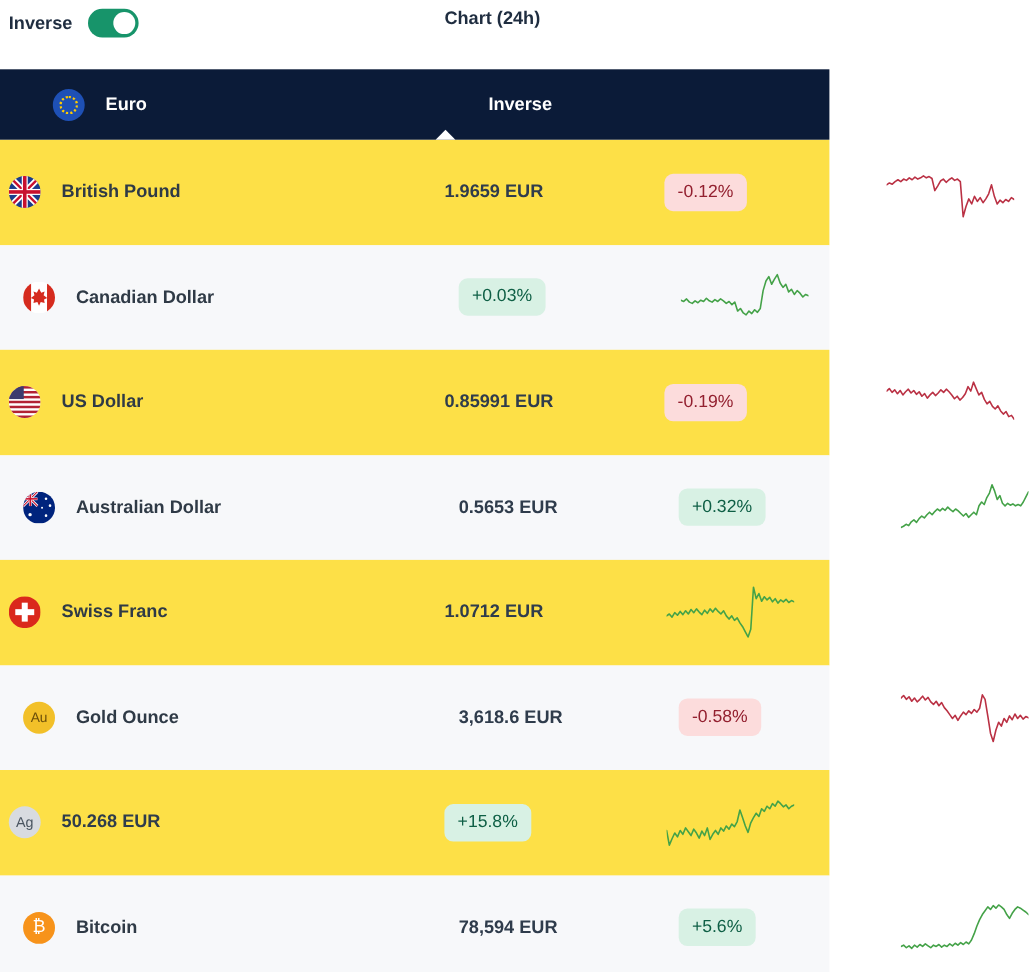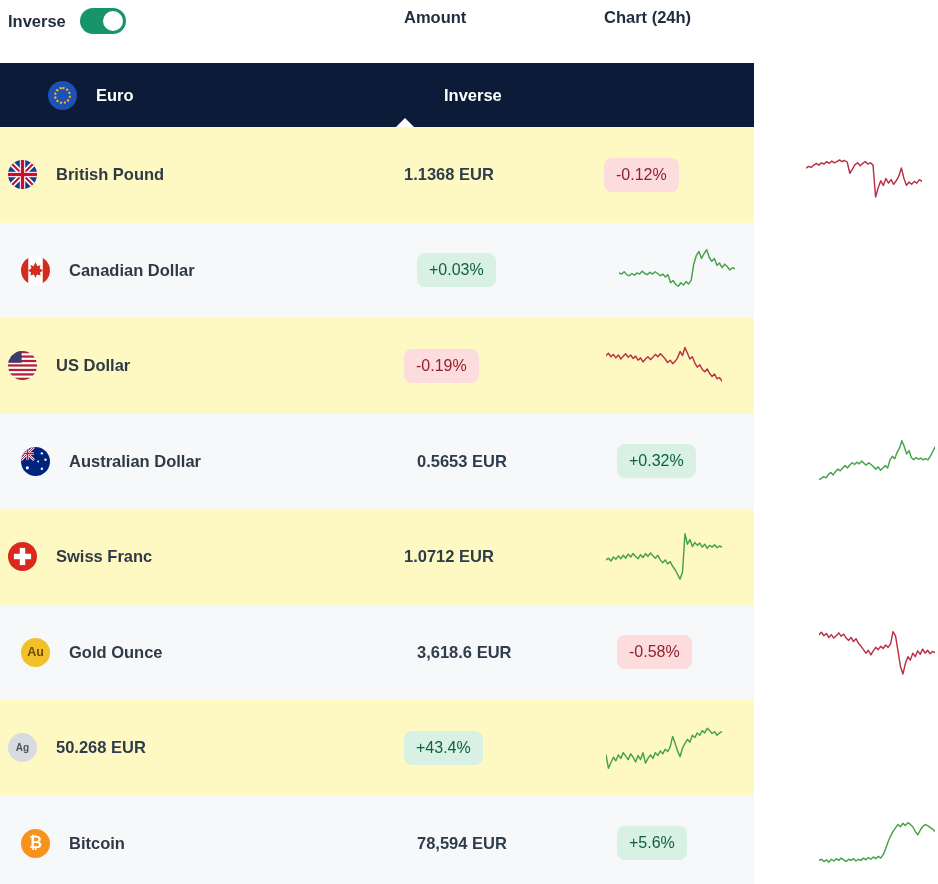--- a/index.html
+++ b/index.html
@@ -42,33 +42,33 @@
     padding-left:48px;
   }
   .band .base-name, .band .band-inverse { font-size:16.5px; font-weight:700; color:#fff; }
   .band .caret {
     position:absolute; left:396px; bottom:0; width:0; height:0;
     border-left:9px solid transparent; border-right:9px solid transparent;
     border-bottom:9px solid #ffffff;
   }
 
   
-  .row { height:95.5px; background:#fef9c3; cursor:pointer; }
+  .row { height:95.5px; background:#fde047; cursor:pointer; }
   .row.alt { background:var(--altrow,#f7f8fa);padding-left:21px; }
   .row .name  { font-size:16.5px; font-weight:700; color:#2f3a46; }
   .row .amount{ font-size:16.5px; font-weight:600; color:#2f3c4c; }
 
   .icon-circle {
     width:29px; height:29px; border-radius:50%;
     display:flex; align-items:center; justify-content:center;
-    font-weight:700; flex:none;
+    font-weight:400; flex:none;
   }
   .icon-circle svg { width:29px; height:29px; display:block; }
   .metal-au { background:#f2c029; color:#6b4e0a; font-size:12.5px; }
-  .metal-ag { background:#d8dbe0; color:#4a5560; font-size:10px; }
+  .metal-ag { background:#d8dbe0; color:#4a5560; font-size:13px; }
   .coin-btc { background:#f7931a; color:#ffffff; font-size:16px; }
   .flag-eur { background:#1e50b5; position:relative; }
   .flag-eur .stars {
     width:17px; height:17px; border-radius:50%;
     border:2px dotted #ffcc00;
   }
 
   .badge {
     display:inline-block; font-size:16px; font-weight:400;
     padding:9px 12px; border-radius:8px; line-height:1;
@@ -85,21 +85,20 @@
 
 <div class="widget">
 
   <div class="grid top-header">
     <div class="inverse-cell">
       <span class="cell">Inverse</span>
       <div class="toggle on" id="inverse-toggle">
         <div class="knob"></div>
       </div>
     </div>
-    <div class="cell">Amount</div>
     <div class="cell">Chart (24h)</div>
   </div>
 
   <div class="grid band">
     <div class="icon-circle flag-eur">
       <div class="stars"></div>
     </div>
     <div class="base-name">Euro</div>
     <div class="band-inverse">Inverse</div>
     <div></div>
@@ -122,21 +121,21 @@
               <path d="M0 0L32 32M32 0L0 32" stroke="#fff" stroke-width="6"></path>
               <path d="M0 0L32 32M32 0L0 32" stroke="#c8102e" stroke-width="2.4"></path>
               <rect x="13" width="6" height="32" fill="#fff"></rect>
               <rect y="13" width="32" height="6" fill="#fff"></rect>
               <rect x="14.2" width="3.6" height="32" fill="#c8102e"></rect>
               <rect y="14.2" width="32" height="3.6" fill="#c8102e"></rect>
             </g>
           </svg>
       </div>
       <div class="name">British Pound</div>
-      <div class="amount">1.1368 EUR</div>
+      <div class="amount">1.9659 EUR</div>
       <div><span class="badge down">-0.12%</span></div>
       <div>
           <svg class="spark" viewBox="0 0 100 100" preserveAspectRatio="none">
             <polyline points="0.00,38 2.22,35 4.44,37 6.67,33 8.89,30 11.11,33 13.33,29 15.56,31 17.78,27 20.00,30 22.22,26 24.44,29 26.67,27 28.89,24 31.11,27 33.33,25 35.56,28 37.78,47 40.00,40 42.22,32 44.44,29 46.67,34 48.89,30 51.11,27 53.33,31 55.56,29 57.78,33 60.00,88 62.22,72 64.44,60 66.67,68 68.89,56 71.11,64 73.33,58 75.56,66 77.78,60 80.00,52 82.22,38 84.44,56 86.67,68 88.89,62 91.11,66 93.33,61 95.56,64 97.78,58 100.00,61" stroke="#ba3144"></polyline>
           </svg>
         </div>
     </div>
 
     <div class="grid row alt">
       <div class="icon-circle">
@@ -180,20 +179,21 @@
                 <rect y="14.7" width="32" height="2.5"></rect>
                 <rect y="19.7" width="32" height="2.5"></rect>
                 <rect y="24.6" width="32" height="2.5"></rect>
                 <rect y="29.5" width="32" height="2.5"></rect>
               </g>
               <rect width="15" height="13" fill="#3c3b6e"></rect>
             </g>
           </svg>
       </div>
       <div class="name">US Dollar</div>
+      <div class="amount">0.85991 EUR</div>
       <div><span class="badge down">-0.19%</span></div>
       <div>
           <svg class="spark" viewBox="0 0 100 100" preserveAspectRatio="none">
             <polyline points="0.00,32 2.13,28 4.26,34 6.38,30 8.51,36 10.64,31 12.77,38 14.89,33 17.02,29 19.15,35 21.28,31 23.40,37 25.53,33 27.66,40 29.79,36 31.91,43 34.04,38 36.17,34 38.30,39 40.43,35 42.55,30 44.68,34 46.81,29 48.94,33 51.06,38 53.19,44 55.32,40 57.45,46 59.57,42 61.70,36 63.83,25 65.96,32 68.09,18 70.21,28 72.34,38 74.47,34 76.60,45 78.72,52 80.85,48 82.98,56 85.11,60 87.23,55 89.36,63 91.49,68 93.62,64 95.74,72 97.87,70 100.00,76" stroke="#ba3144"></polyline>
           </svg>
         </div>
     </div>
 
     <div class="grid row alt">
       <div class="icon-circle">
@@ -265,21 +265,21 @@
       <div>
           <svg class="spark" viewBox="0 0 100 100" preserveAspectRatio="none">
             <polyline points="0.00,20 2.13,16 4.26,22 6.38,18 8.51,25 10.64,20 12.77,26 14.89,22 17.02,17 19.15,23 21.28,19 23.40,26 25.53,30 27.66,25 29.79,32 31.91,27 34.04,35 36.17,40 38.30,46 40.43,52 42.55,47 44.68,55 46.81,48 48.94,42 51.06,46 53.19,40 55.32,44 57.45,38 59.57,42 61.70,36 63.83,15 65.96,22 68.09,48 70.21,75 72.34,88 74.47,70 76.60,58 78.72,64 80.85,52 82.98,58 85.11,48 87.23,54 89.36,45 91.49,52 93.62,47 95.74,53 97.87,49 100.00,51" stroke="#ba3144"></polyline>
           </svg>
         </div>
     </div>
 
     <div class="grid row">
       <div class="icon-circle metal-ag">Ag</div>
       <div class="amount">50.268 EUR</div>
-      <div><span class="badge up">+43.4%</span></div>
+      <div><span class="badge up">+15.8%</span></div>
       <div>
           <svg class="spark" viewBox="0 0 100 100" preserveAspectRatio="none">
             <polyline points="0.00,62 2.13,85 4.26,75 6.38,66 8.51,72 10.64,62 12.77,68 14.89,58 17.02,64 19.15,70 21.28,60 23.40,66 25.53,74 27.66,63 29.79,70 31.91,58 34.04,76 36.17,68 38.30,62 40.43,68 42.55,58 44.68,63 46.81,55 48.94,60 51.06,52 53.19,56 55.32,48 57.45,30 59.57,42 61.70,55 63.83,65 65.96,50 68.09,42 70.21,35 72.34,40 74.47,28 76.60,32 78.72,24 80.85,28 82.98,20 85.11,24 87.23,16 89.36,20 91.49,25 93.62,22 95.74,28 97.87,24 100.00,22" stroke="#44a248"></polyline>
           </svg>
         </div>
     </div>
 
     <div class="grid row alt">
       <div class="icon-circle coin-btc">₿</div>
       <div class="name">Bitcoin</div>

